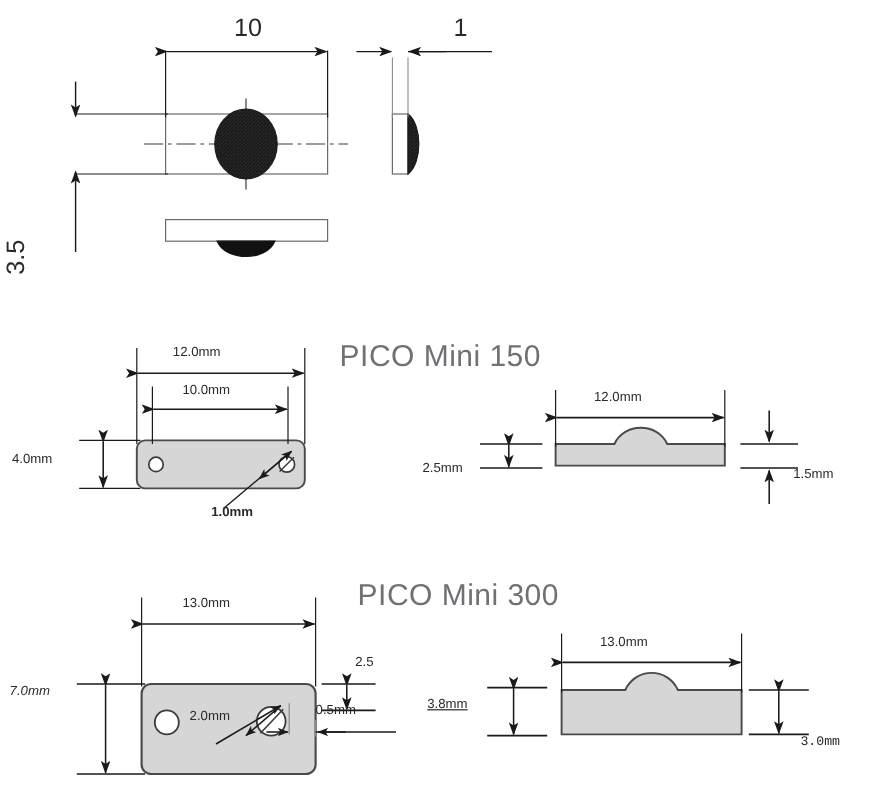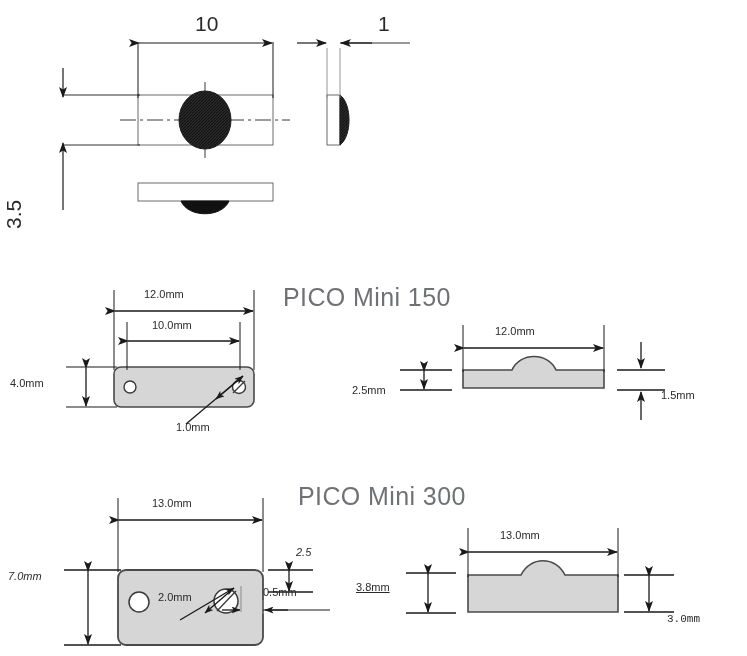--- a/index.html
+++ b/index.html
@@ -246,29 +246,29 @@
   <div class="model-title" id="title-150">PICO Mini 150</div>
   <div class="model-title" id="title-300">PICO Mini 300</div>
 
   <div class="dim-text big" style="left:195px; top:12px;">10</div>
   <div class="dim-text big" style="left:378px; top:12px;">1</div>
   <div class="dim-text big rot" style="left:26px; top:205px;">3.5</div>
 
   <div class="dim-text" style="left:144px; top:288px;">12.0mm</div>
   <div class="dim-text" style="left:152px; top:319px;">10.0mm</div>
   <div class="dim-text" style="left:10px; top:377px;">4.0mm</div>
-  <div class="dim-text" style="left:176px; top:421px;">1.0mm</div>
+  <div class="dim-text" style="left:176px; top:421px;font-weight:bold;">1.0mm</div>
   <div class="dim-text" style="left:495px; top:325px;">12.0mm</div>
   <div class="dim-text" style="left:352px; top:384px;">2.5mm</div>
   <div class="dim-text" style="left:661px; top:389px;text-align:center;">1.5mm</div>
 
   <div class="dim-text" style="left:152px; top:497px;">13.0mm</div>
   <div class="dim-text" style="left:8px; top:570px;font-style:italic;">7.0mm</div>
   <div class="dim-text" style="left:158px; top:591px;">2.0mm</div>
-  <div class="clipbox" style="left:296px; top:546px; width:38px; height:26px;font-style:italic;">
+  <div class="clipbox" style="left:296px; top:546px; width:38px; height:26px;">
     <div class="dim-text" style="left:0px; top:0px;">2.5</div>
   </div>
   <div class="dim-text" style="left:263px; top:586px;">0.5mm</div>
   <div class="dim-text" style="left:500px; top:529px;">13.0mm</div>
   <div class="dim-text" style="left:356px; top:581px;text-decoration:underline;">3.8mm</div>
   <div class="dim-text" style="left:667px; top:613px;font-family:Liberation Mono, monospace;">3.0mm</div>
 
 </div>
 
 </body></html>

